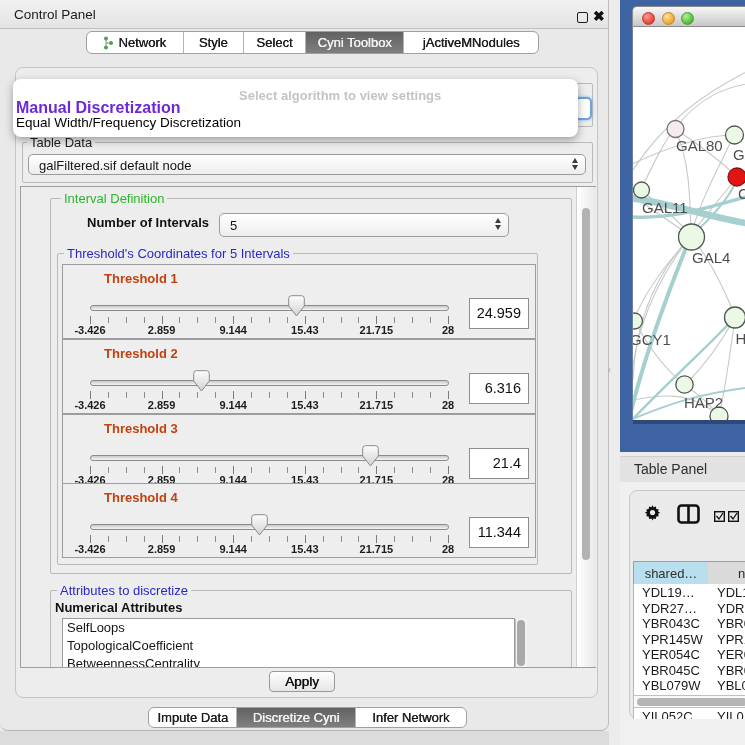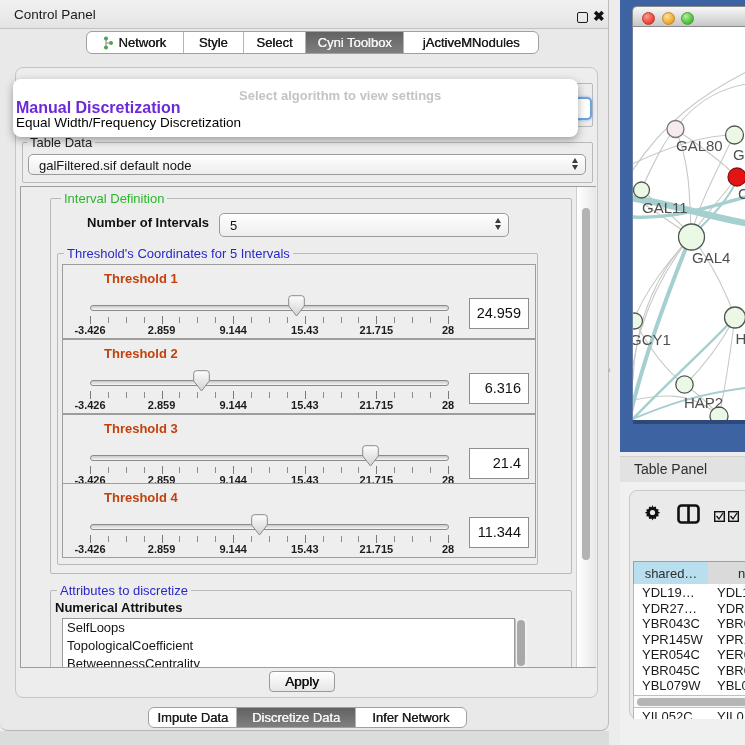--- a/index.html
+++ b/index.html
@@ -226,21 +226,21 @@
       </div>
     </div>
 
   <div class="abs" style="left:576px;top:187px;width:19px;height:480px;background:linear-gradient(to right,#ffffff,#e8e8e8);border-left:1px solid #cfcfcf;"></div>
   <div class="abs" style="left:582px;top:208px;width:8px;height:352px;background:#b3b3b3;border-radius:4px;"></div>
 
   <div class="abs" id="applybtn">Apply</div>
 
   <div class="abs seg" id="bottabs">
     <div style="width:89px;">Impute Data</div>
-    <div style="width:119px;" class="sel">Discretize Data</div>
+    <div style="width:119px;" class="sel">Discretize Cyni</div>
     <div style="width:111px;">Infer Network</div>
   </div>
 
   <div class="abs" id="popup">
     <div class="abs" style="left:182px;top:9px;font-size:13px;font-weight:bold;color:#c4c4c4;margin-left:44px;">Select algorithm to view settings</div>
     <div class="abs" style="left:3px;top:20px;font-size:16px;font-weight:bold;color:#6d28d9;">Manual Discretization</div>
     <div class="abs" style="left:3px;top:36px;font-size:13.5px;color:#000;">Equal Width/Frequency Discretization</div>
   </div>
 
   <div class="abs" style="left:608px;top:365px;width:8px;height:12px;color:#9a9a9a;font-size:9px;">‹</div>

